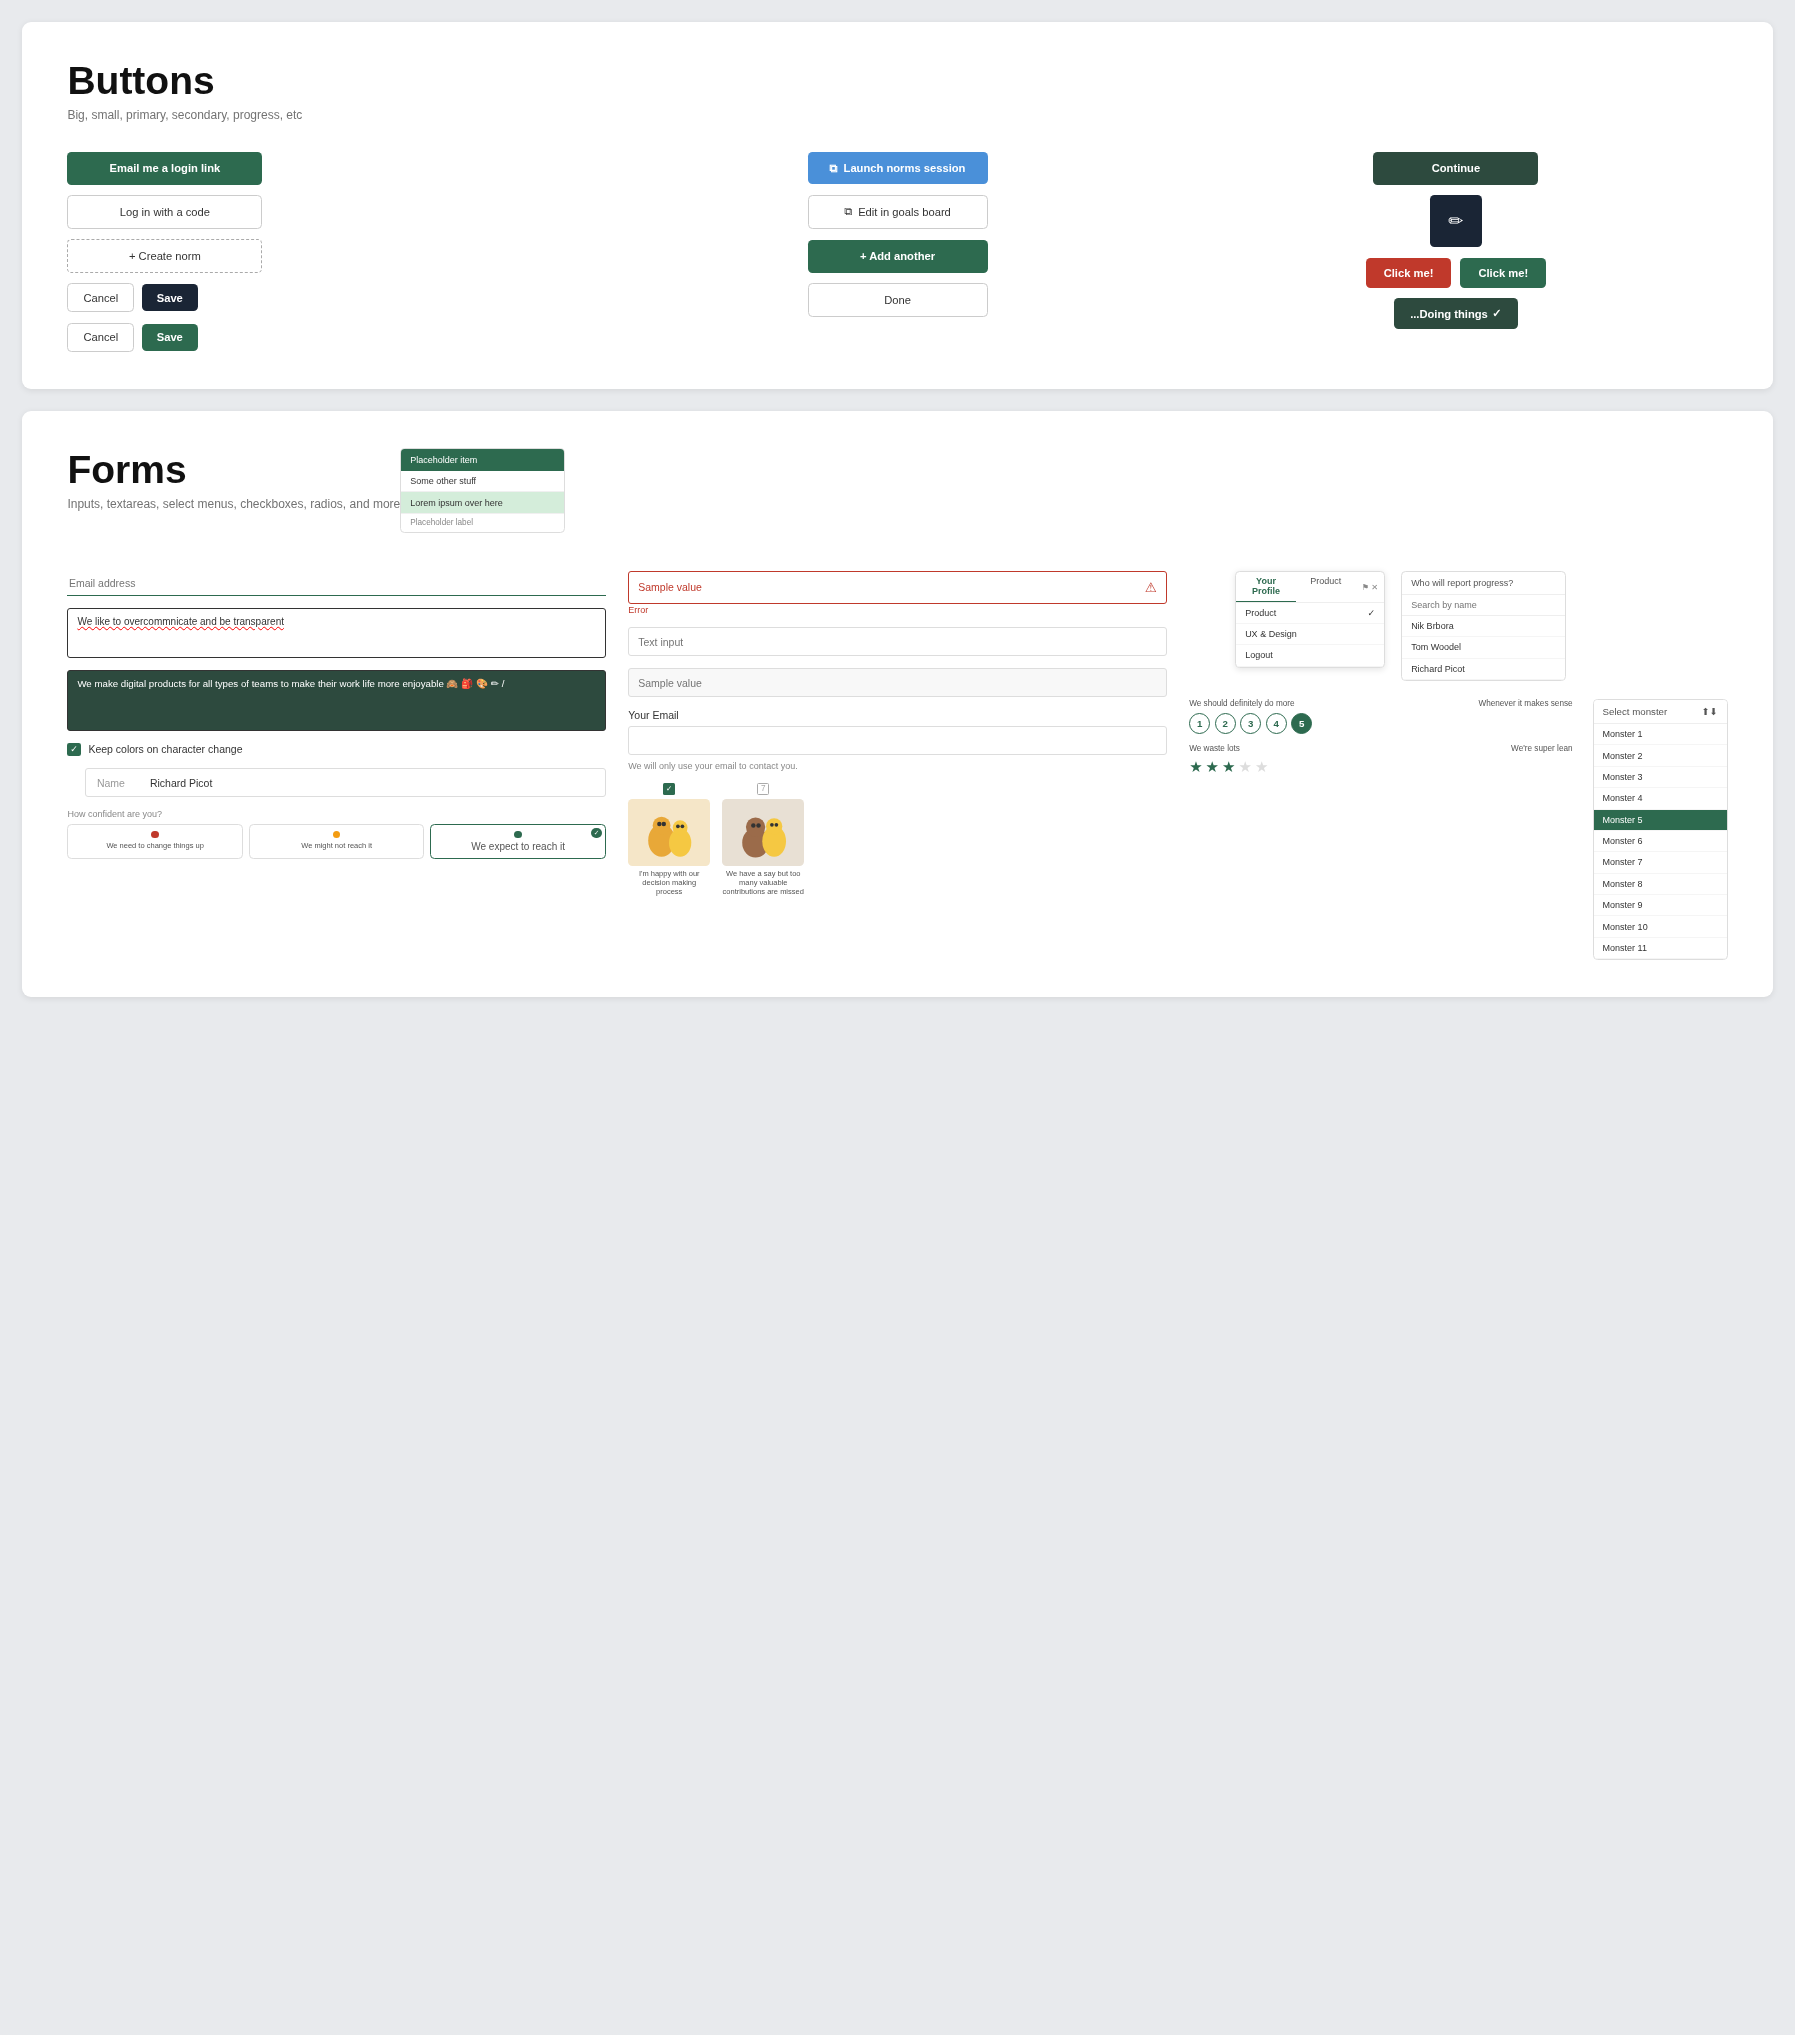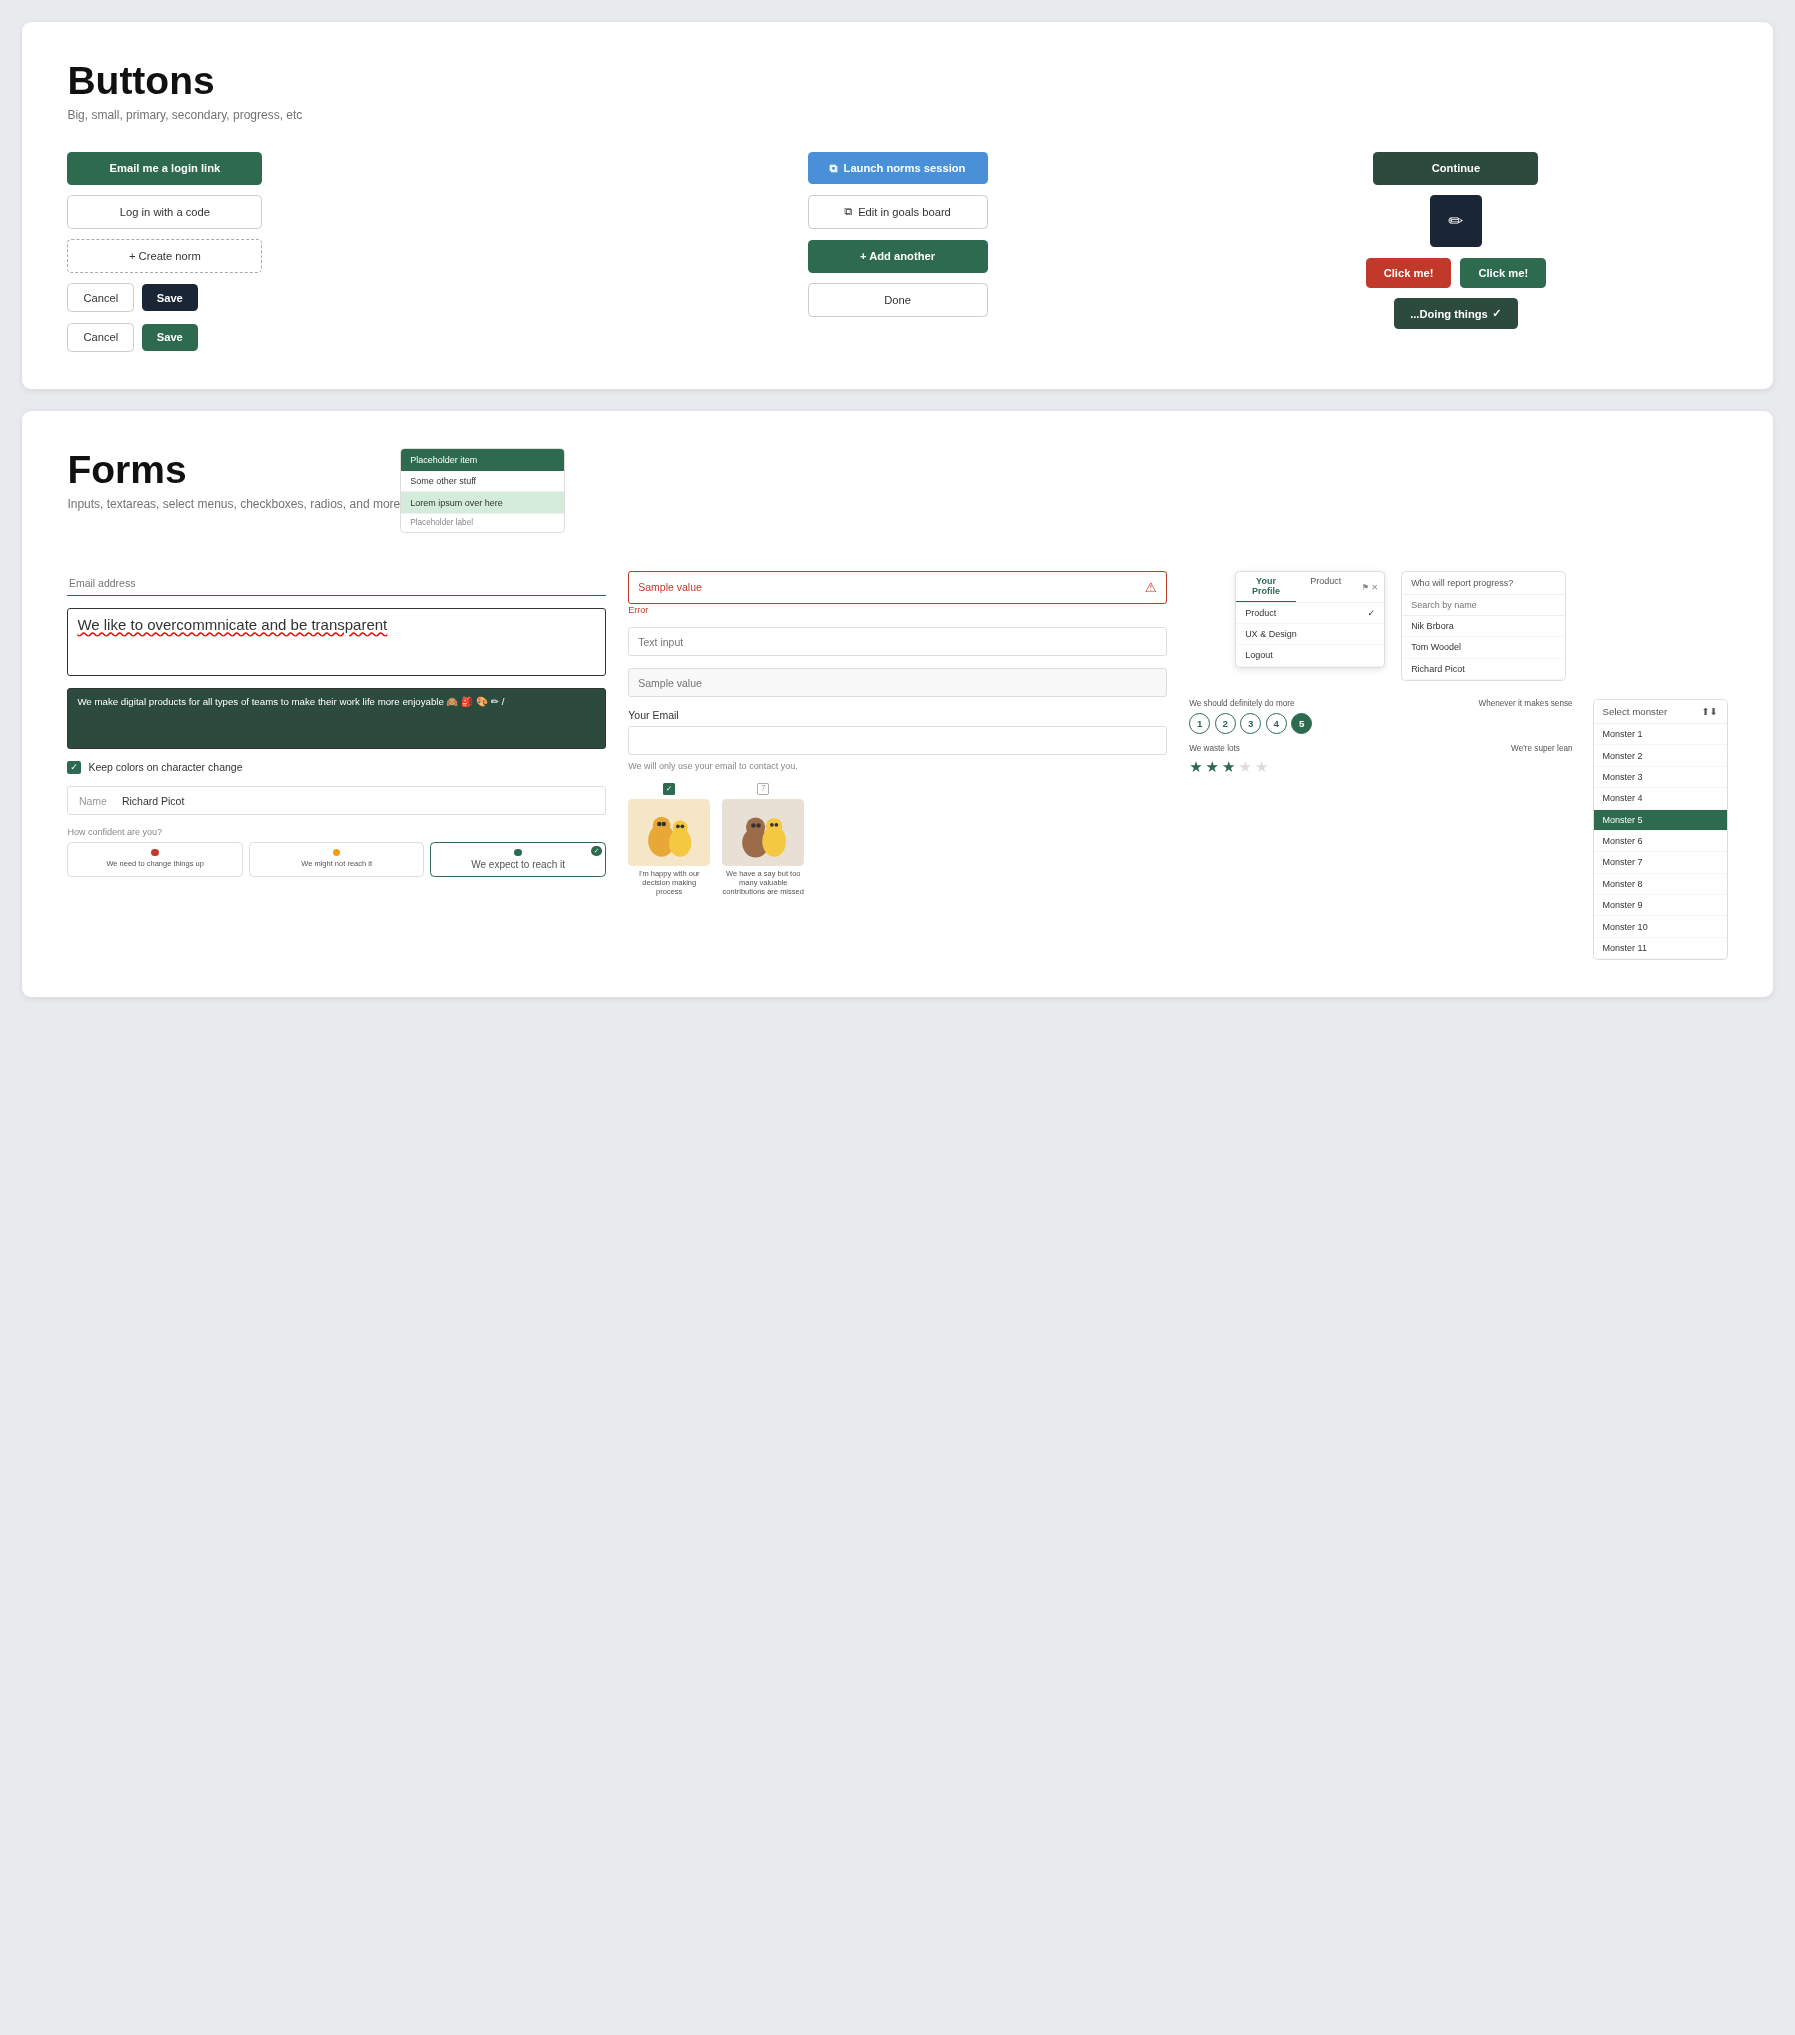--- a/index.html
+++ b/index.html
@@ -323,21 +323,21 @@
       font-size: 10.5px;
       color: #bbb;
       width: 100%;
       background: transparent;
     }
 
     .textarea-bordered {
       border: 1.1px solid #333;
       border-radius: 3px;
       padding: 7.5px 9px;
-      font-size: 15px;
+      font-size: 10px;
       resize: none;
       width: 100%;
       font-family: inherit;
     }
 
     .textarea-dark {
       border: 1.1px solid #333;
       border-radius: 3px;
       padding: 7.5px 9px;
       font-size: 9.7px;
@@ -373,21 +373,22 @@
     }
 
     
     .name-row {
       border: 0.7px solid #ddd;
       border-radius: 3px;
       padding: 7.5px 10.5px;
       font-size: 10.5px;
       color: #333;
       display: flex;
-      gap: 15px;
+      gap: 25px;
+      margin-left: 18px;
     }
 
     .name-row span.label { color: #999; }
 
     
     .confidence-label {
       font-size: 9px;
       color: #888;
       margin-bottom: 4.5px;
     }

